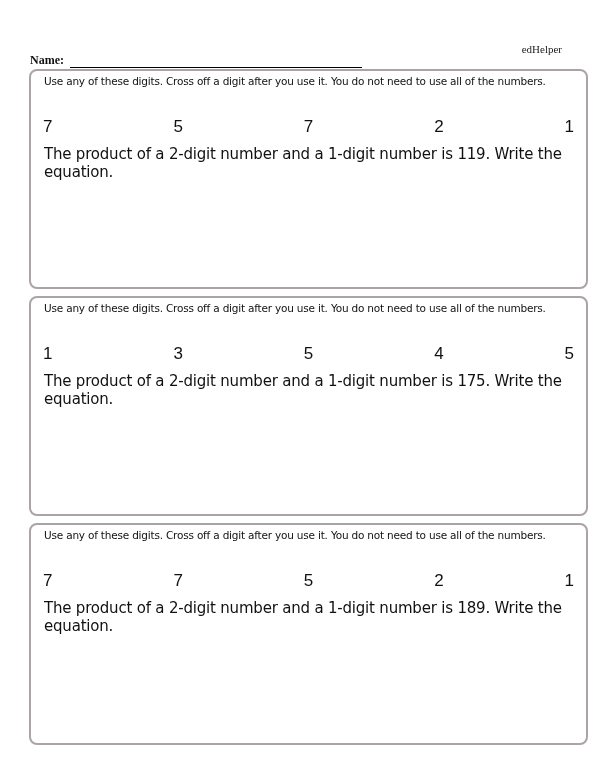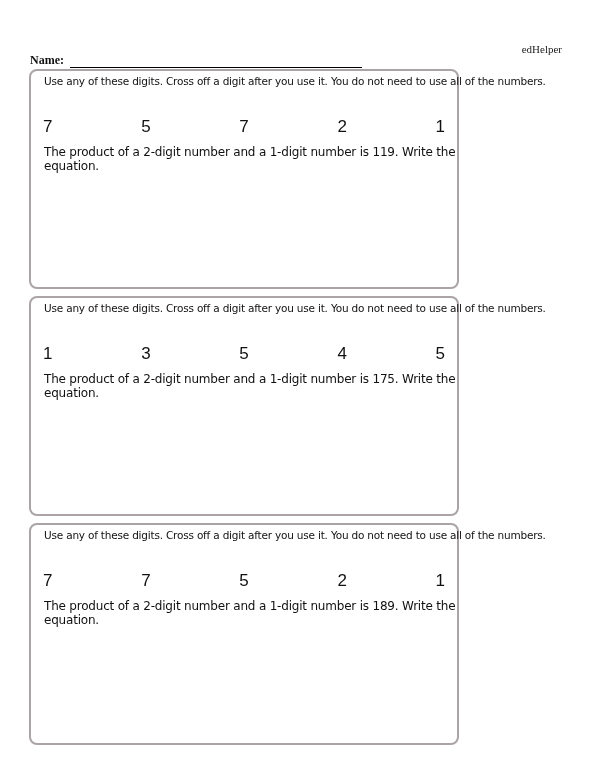--- a/index.html
+++ b/index.html
@@ -1,24 +1,24 @@
 <!DOCTYPE html>
 <html><head>
 <meta charset="utf-8">
 <style>
   html, body { margin: 0; padding: 0; background: #ffffff; }
   body { width: 600px; height: 776px; position: relative; overflow: hidden; font-family: "DejaVu Sans", sans-serif; color: #111; }
   .brand { position: absolute; top: 43px; right: 38px; font-family: "Liberation Serif", serif; font-size: 11px; color: #222; }
   .name-row { position: absolute; top: 53px; left: 30px; font-family: "Liberation Serif", serif; font-weight: bold; font-size: 12px; display: flex; align-items: flex-end; }
   .name-line { display: inline-block; width: 292px; border-bottom: 1px solid #000; margin-left: 6px; height: 11px; }
-  .box { position: absolute; left: 29px; width: 430px; border: 2px solid #aca4a4; border-radius: 8px; box-sizing: border-box; }
+  .box { position: absolute; left: 29px; width: 559px; border: 2px solid #aca4a4; border-radius: 8px; box-sizing: border-box; }
   .instr { position: absolute; left: 13px; top: 4px; width: 515px; font-size: 10.5px; line-height: 12.5px; letter-spacing: -0.2px; color: #111; font-family: "DejaVu Sans", sans-serif; }
   .digits { position: absolute; left: 12px; right: 12px; top: 46px; display: flex; justify-content: space-between; font-size: 17px; font-family: "Liberation Sans", sans-serif; color: #111; }
   .digits span { display: inline-block; }
-  .question { position: absolute; left: 13px; top: 74px; font-size: 12px; letter-spacing: -0.2px; color: #111; }
+  .question { position: absolute; left: 13px; top: 74px; font-size: 15px; letter-spacing: -0.2px; color: #111; }
 </style>
 </head>
 <body>
 
 <div class="brand">edHelper</div>
 <div class="name-row">
   <span>Name:</span>
   <span class="name-line"></span>
 </div>
 

